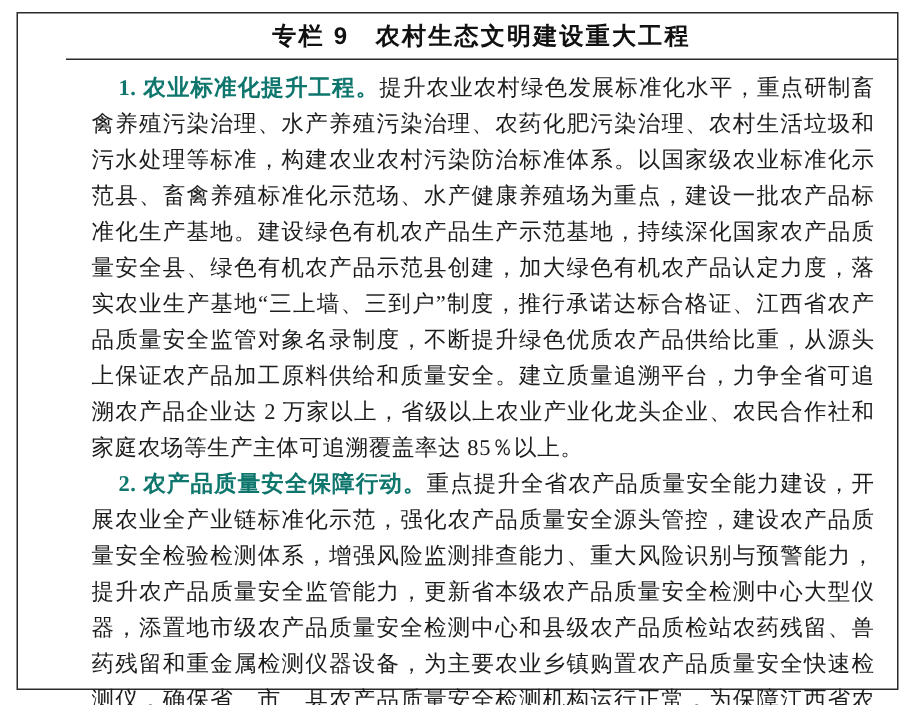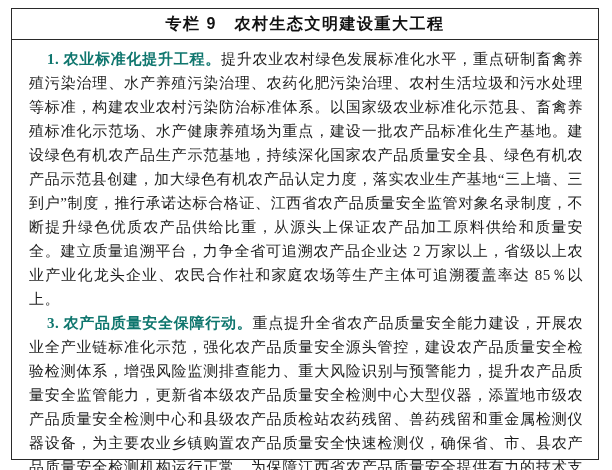--- a/index.html
+++ b/index.html
@@ -18,20 +18,21 @@
   }
   .panel {
     position: absolute;
     left: 11px;
     top: 8px;
     width: 588px;
     height: 452px;
     border: 1px solid #2a2a2a;
     box-sizing: border-box;
     background: #ffffff;
+    padding-left: 32px;
   }
   .panel-header {
     height: 30px;
     border-bottom: 1px solid #2a2a2a;
     display: flex;
     align-items: center;
     justify-content: center;
   }
   .panel-title {
     font-family: "Liberation Sans", "DejaVu Sans", sans-serif;
@@ -62,16 +63,16 @@
 </head>
 <body>
 
 <div class="page">
   <div class="panel">
     <div class="panel-header">
       <span class="panel-title">专栏 9　农村生态文明建设重大工程</span>
     </div>
     <div class="panel-body">
       <p class="para"><span class="lead">1. 农业标准化提升工程。</span><span>提升农业农村绿色发展标准化水平，重点研制畜禽养殖污染治理、水产养殖污染治理、农药化肥污染治理、农村生活垃圾和污水处理等标准，构建农业农村污染防治标准体系。以国家级农业标准化示范县、畜禽养殖标准化示范场、水产健康养殖场为重点，建设一批农产品标准化生产基地。建设绿色有机农产品生产示范基地，持续深化国家农产品质量安全县、绿色有机农产品示范县创建，加大绿色有机农产品认定力度，落实农业生产基地“三上墙、三到户”制度，推行承诺达标合格证、江西省农产品质量安全监管对象名录制度，不断提升绿色优质农产品供给比重，从源头上保证农产品加工原料供给和质量安全。建立质量追溯平台，力争全省可追溯农产品企业达 2 万家以上，省级以上农业产业化龙头企业、农民合作社和家庭农场等生产主体可追溯覆盖率达 85％以上。</span></p>
-      <p class="para"><span class="lead">3. 农产品质量安全保障行动。</span><span>重点提升全省农产品质量安全能力建设，开展农业全产业链标准化示范，强化农产品质量安全源头管控，建设农产品质量安全检验检测体系，增强风险监测排查能力、重大风险识别与预警能力，提升农产品质量安全监管能力，更新省本级农产品质量安全检测中心大型仪器，添置地市级农产品质量安全检测中心和县级农产品质检站农药残留、兽药残留和重金属检测仪器设备，为主要农业乡镇购置农产品质量安全快速检测仪，确保省、市、县农产品质量安全检测机构运行正常，为保障江西省农产品质量安全提供有力的技术支撑。</span></p>
+      <p class="para"><span class="lead">2. 农产品质量安全保障行动。</span><span>重点提升全省农产品质量安全能力建设，开展农业全产业链标准化示范，强化农产品质量安全源头管控，建设农产品质量安全检验检测体系，增强风险监测排查能力、重大风险识别与预警能力，提升农产品质量安全监管能力，更新省本级农产品质量安全检测中心大型仪器，添置地市级农产品质量安全检测中心和县级农产品质检站农药残留、兽药残留和重金属检测仪器设备，为主要农业乡镇购置农产品质量安全快速检测仪，确保省、市、县农产品质量安全检测机构运行正常，为保障江西省农产品质量安全提供有力的技术支撑。</span></p>
     </div>
   </div>
 </div>
 
 </body></html>

